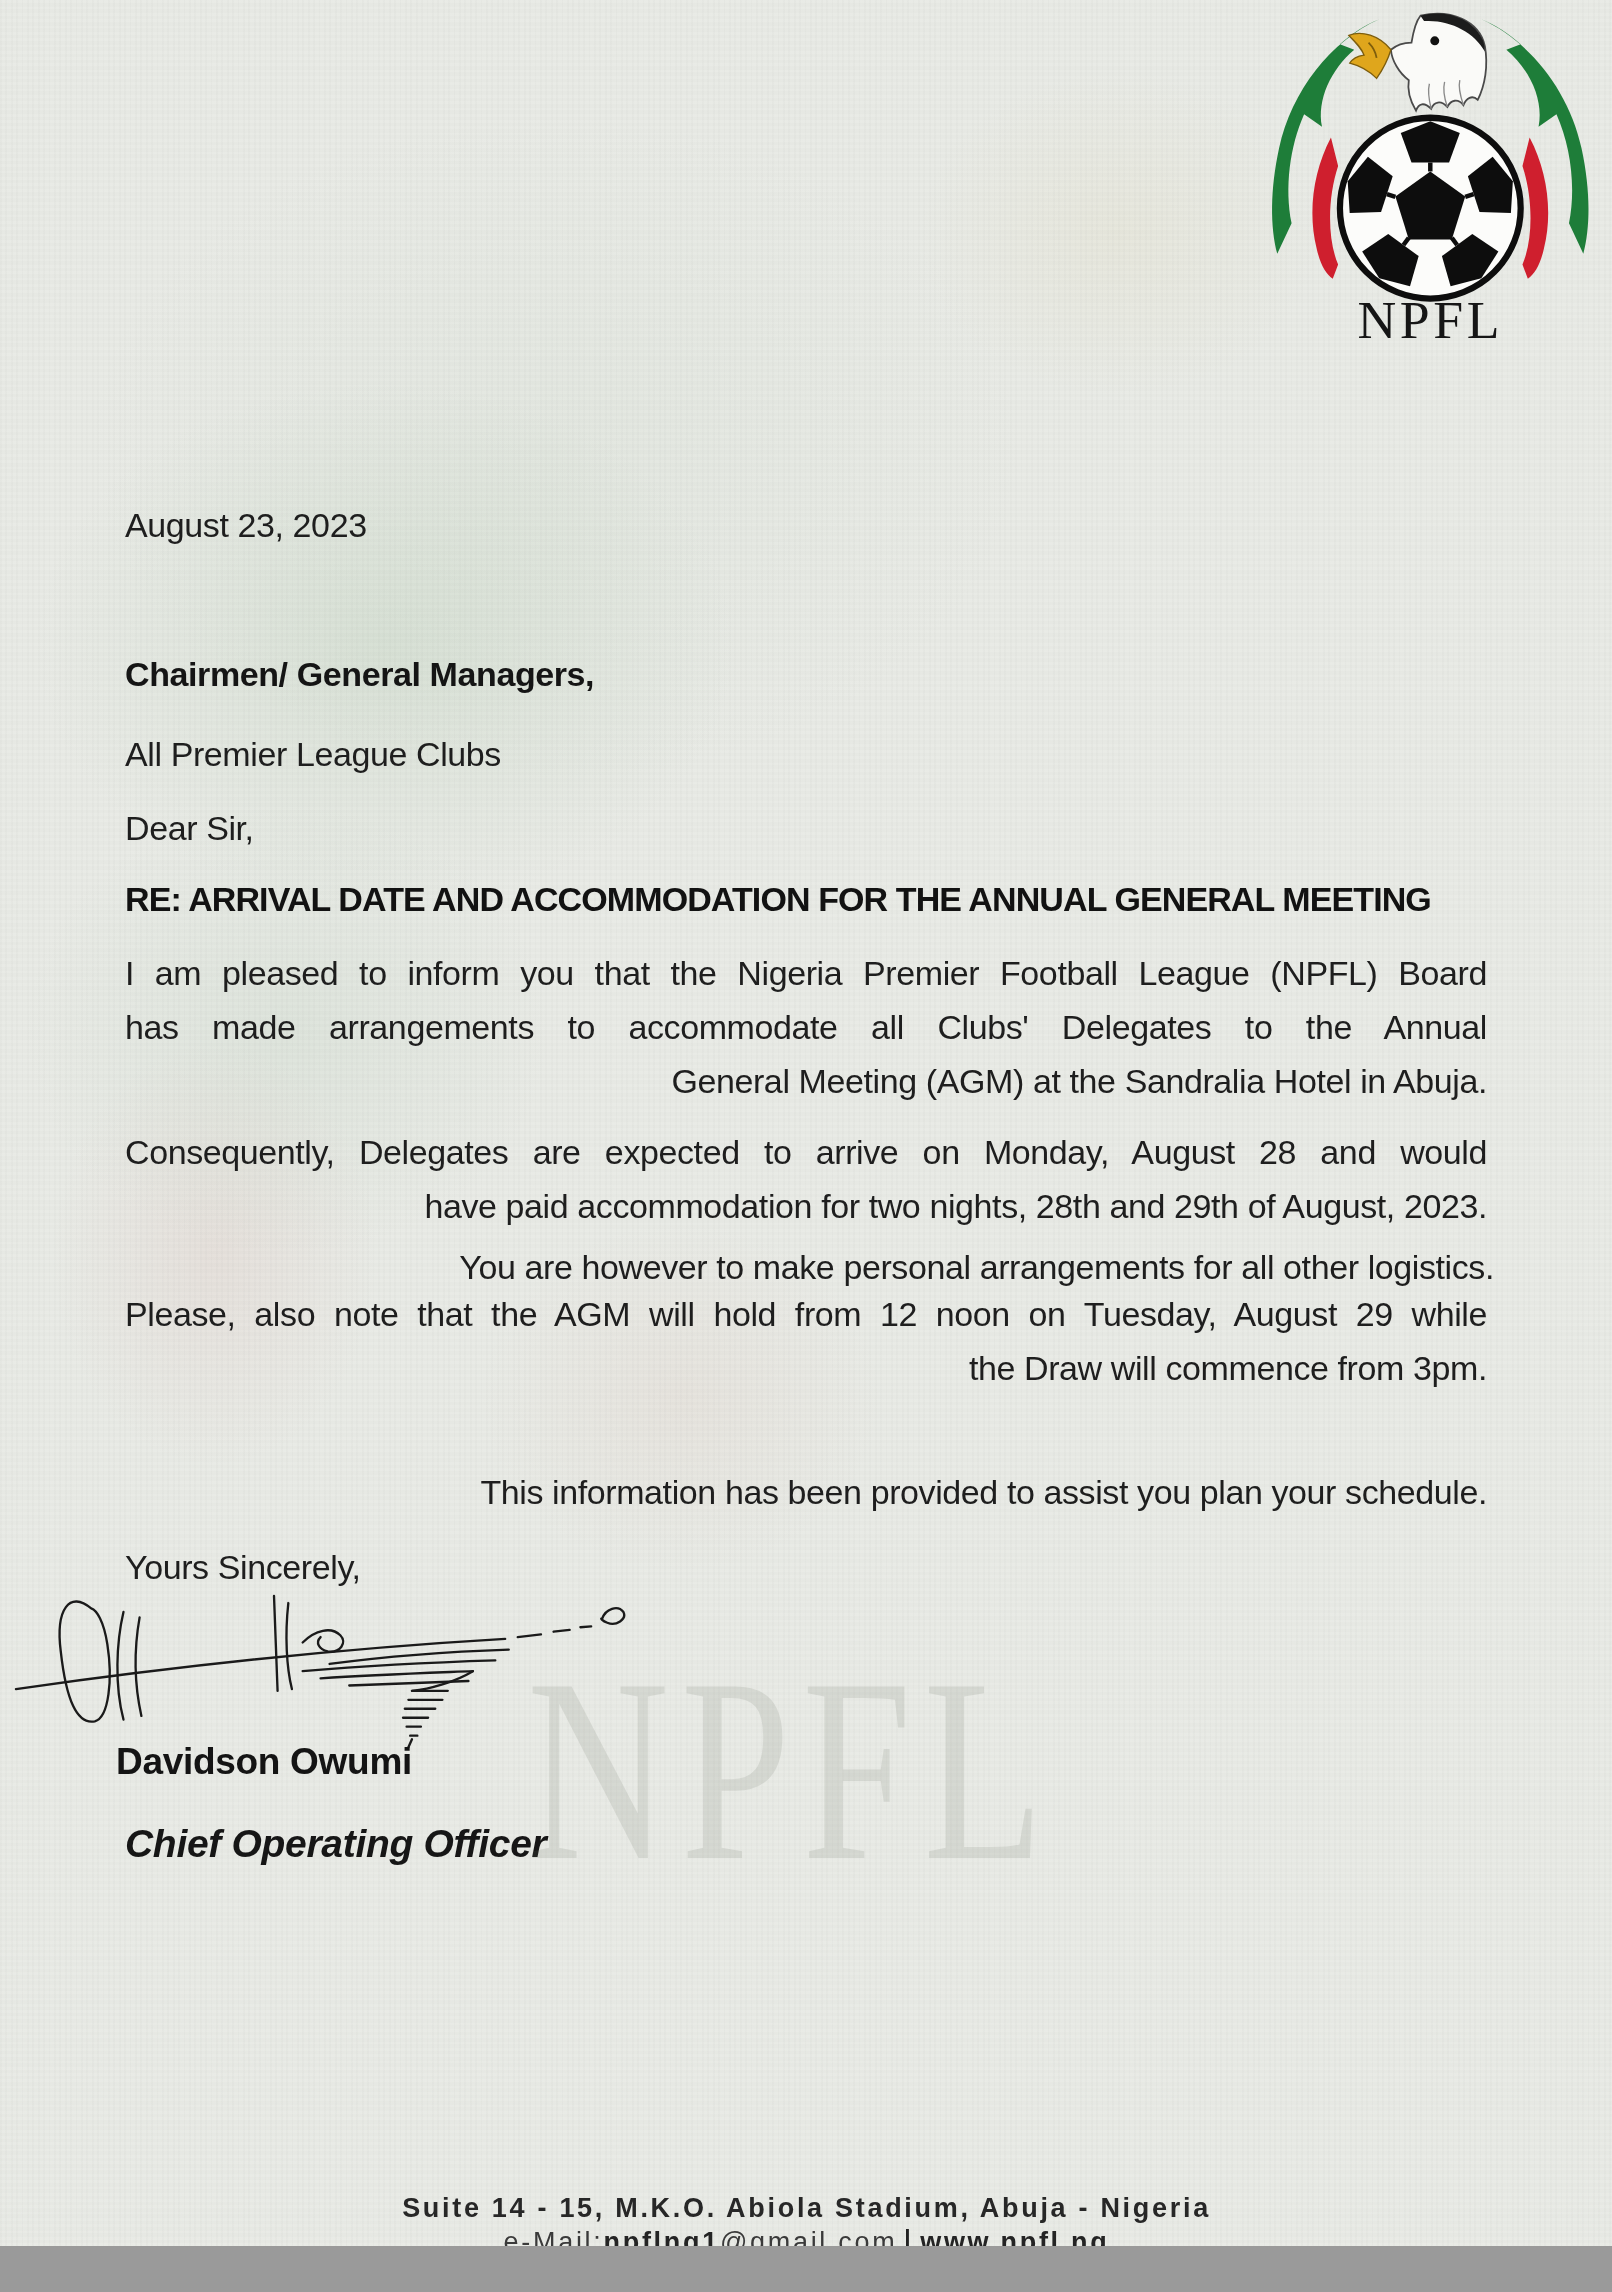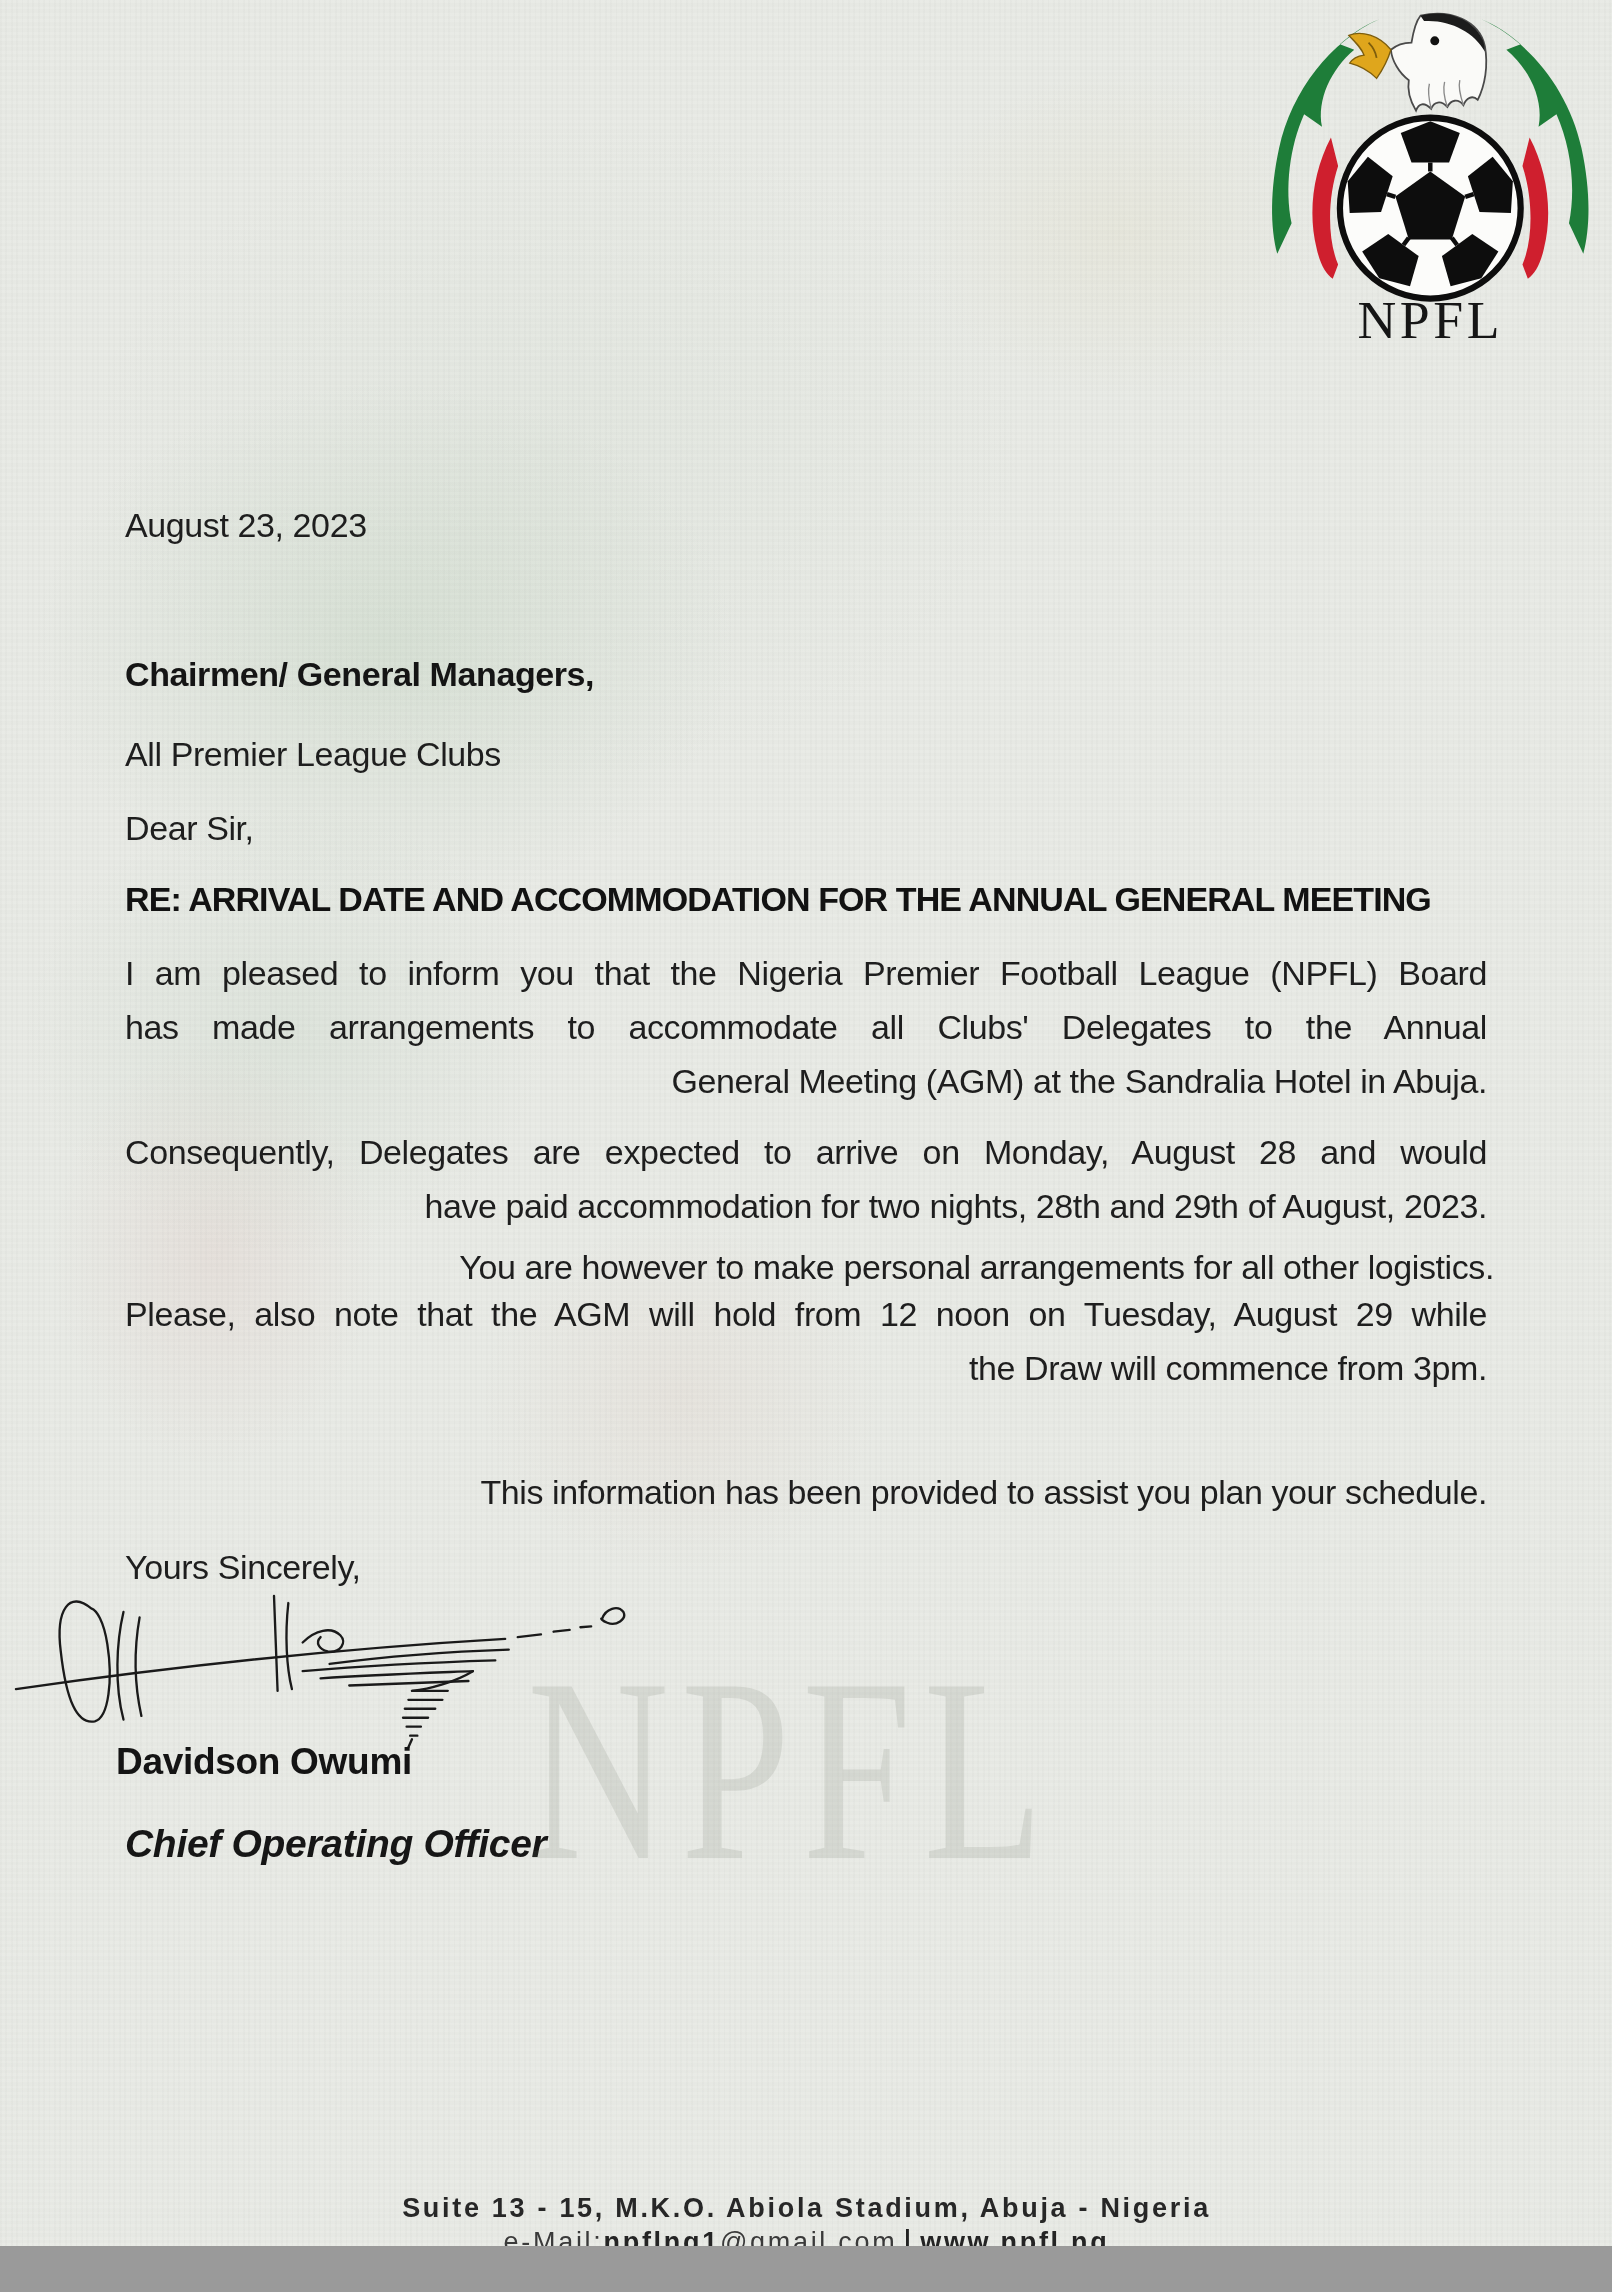--- a/index.html
+++ b/index.html
@@ -152,20 +152,20 @@
       </g>
     </svg>
   </div>
 
   <div class="sig-name">Davidson Owumi</div>
   <div class="sig-title">Chief Operating Officer</div>
 
   <div class="watermark">NPFL</div>
 
   <div class="footer">
-    <div class="f1">Suite 13 - 15, M.K.O. Abiola Stadium, Abuja - Nigeria</div>
+    <div class="f1">Suite 14 - 15, M.K.O. Abiola Stadium, Abuja - Nigeria</div>
     <div>
       <span class="lt">e-Mail:</span><span class="bd">npflng1</span><span class="lt">@gmail.com</span><span class="sep">|</span><span class="bd">www.npfl.ng</span>
     </div>
   </div>
 
 </div>
 
 
 </body></html>

